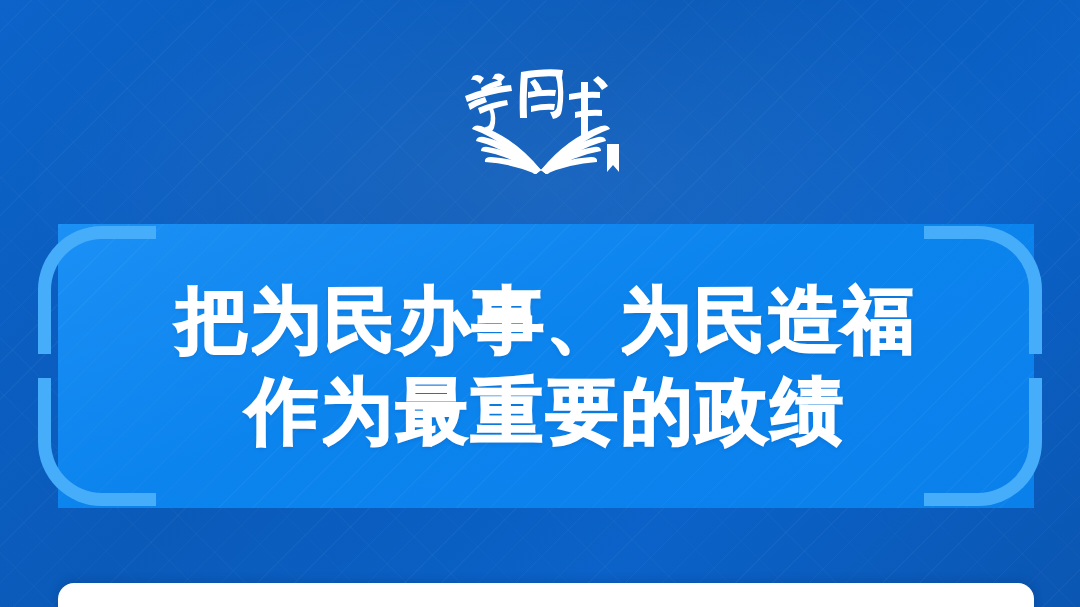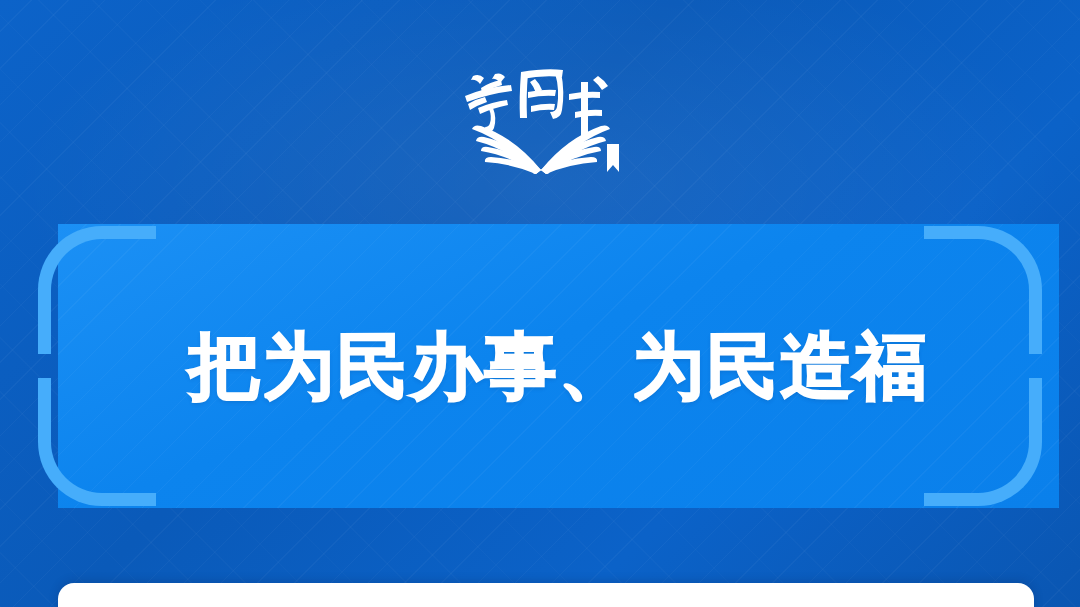--- a/index.html
+++ b/index.html
@@ -72,21 +72,20 @@
     height: 284px;
     background:
       repeating-linear-gradient(
         -45deg,
         rgba(255,255,255,0.035) 0px,
         rgba(255,255,255,0.035) 1px,
         rgba(255,255,255,0.000) 1px,
         rgba(255,255,255,0.000) 24px
       ),
       linear-gradient(160deg, #1b90f5 0%, #0c84ee 45%, #0a80eb 100%);
-    padding-left: 25px;
   }
 
   .banner-inner {
     position: absolute;
     inset: 0;
     display: flex;
     flex-direction: column;
     align-items: center;
     justify-content: center;
     gap: 6px;
@@ -202,20 +201,21 @@
         </g>
 
         <path d="M172 96 l12 0 l0 28 l-6 -7 l-6 7 z"></path>
       </g>
     </svg>
   </div>
 
   <div class="banner">
     <div class="banner-inner">
       <div class="headline line1">把为民办事、为民造福</div>
+      <div class="headline line2">作为最重要的政绩</div>
     </div>
   </div>
 
   <div class="bracket tl"></div>
   <div class="bracket bl"></div>
   <div class="bracket tr"></div>
   <div class="bracket br"></div>
 
   <div class="bottom-card"></div>
 

